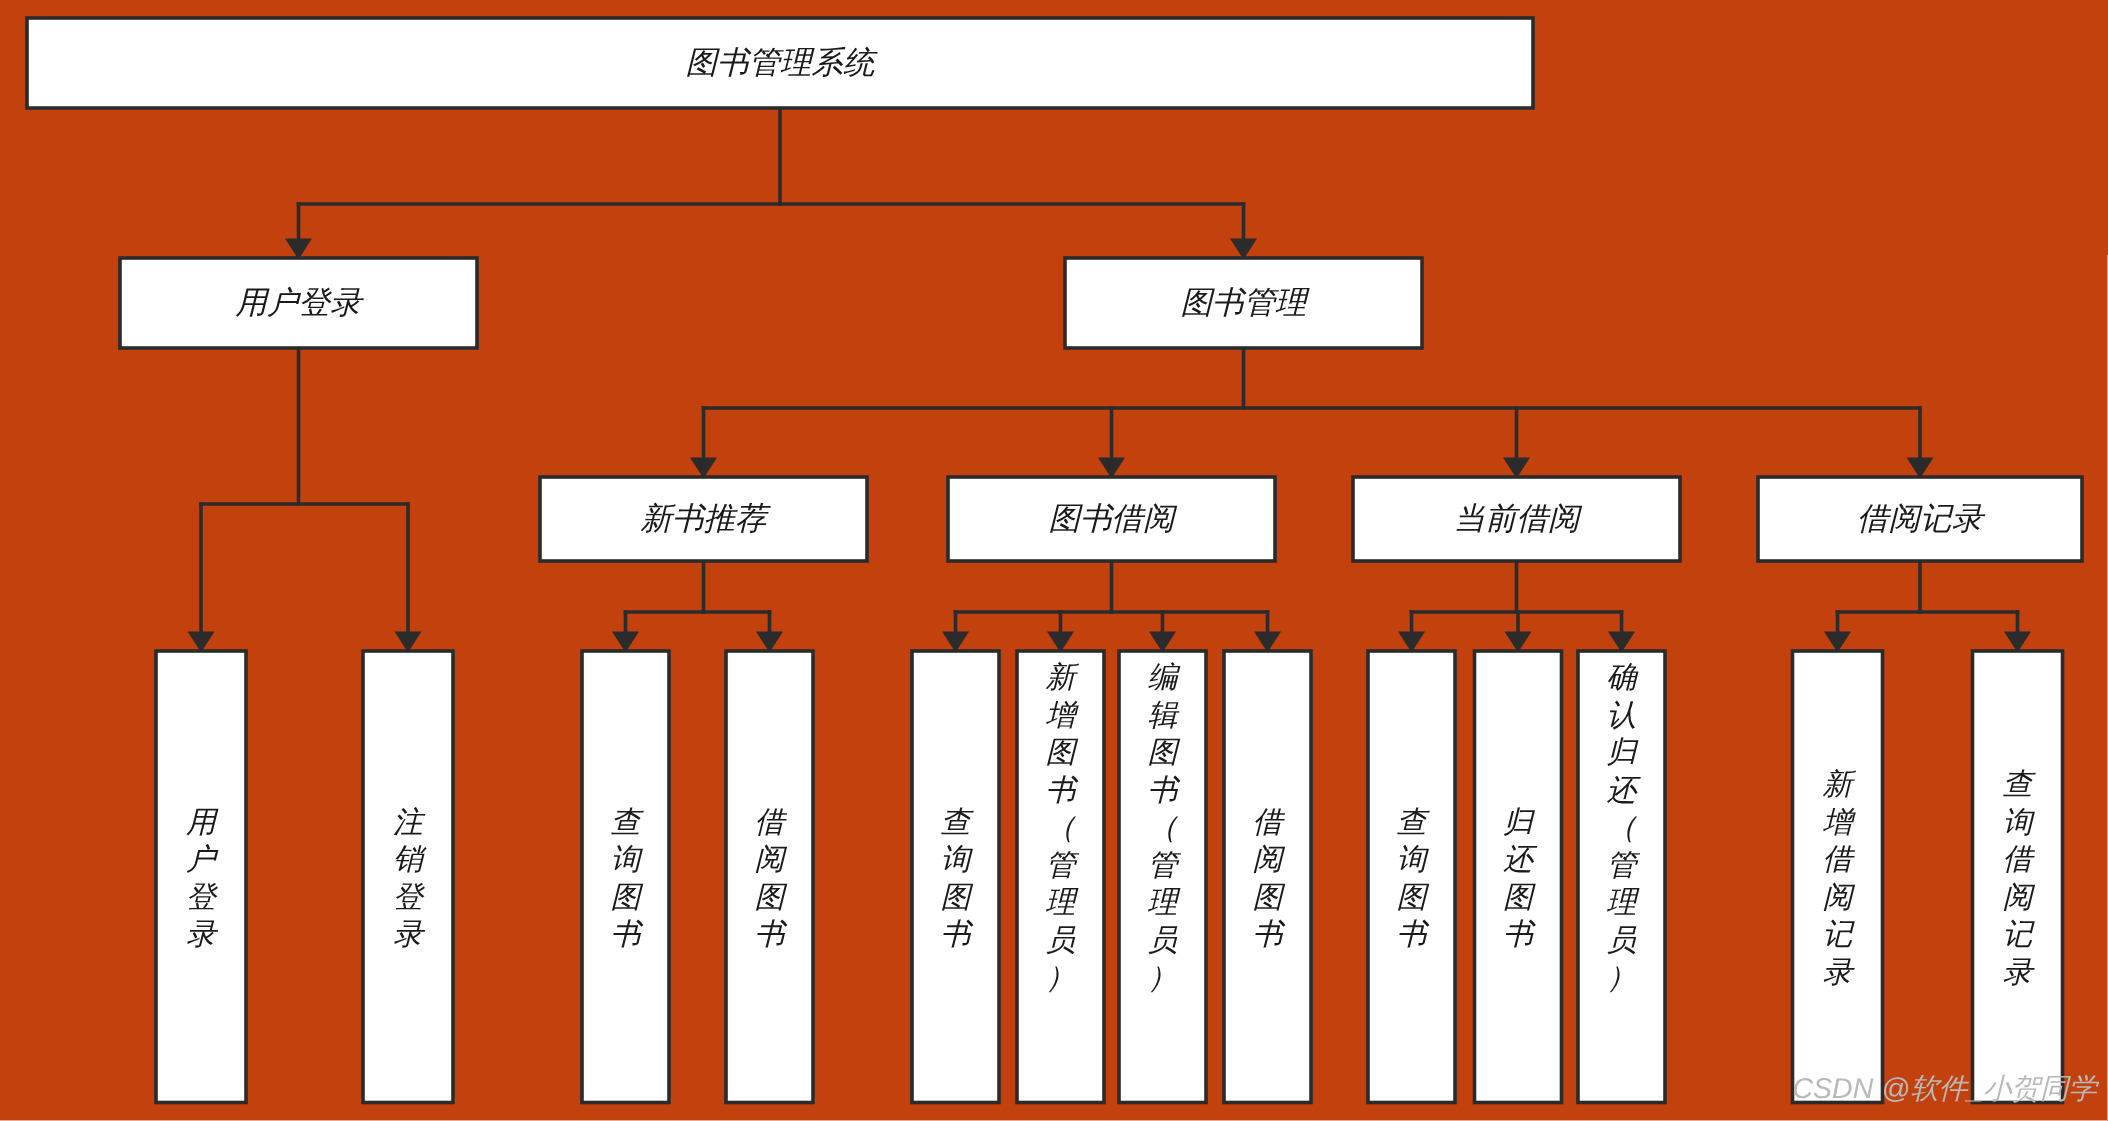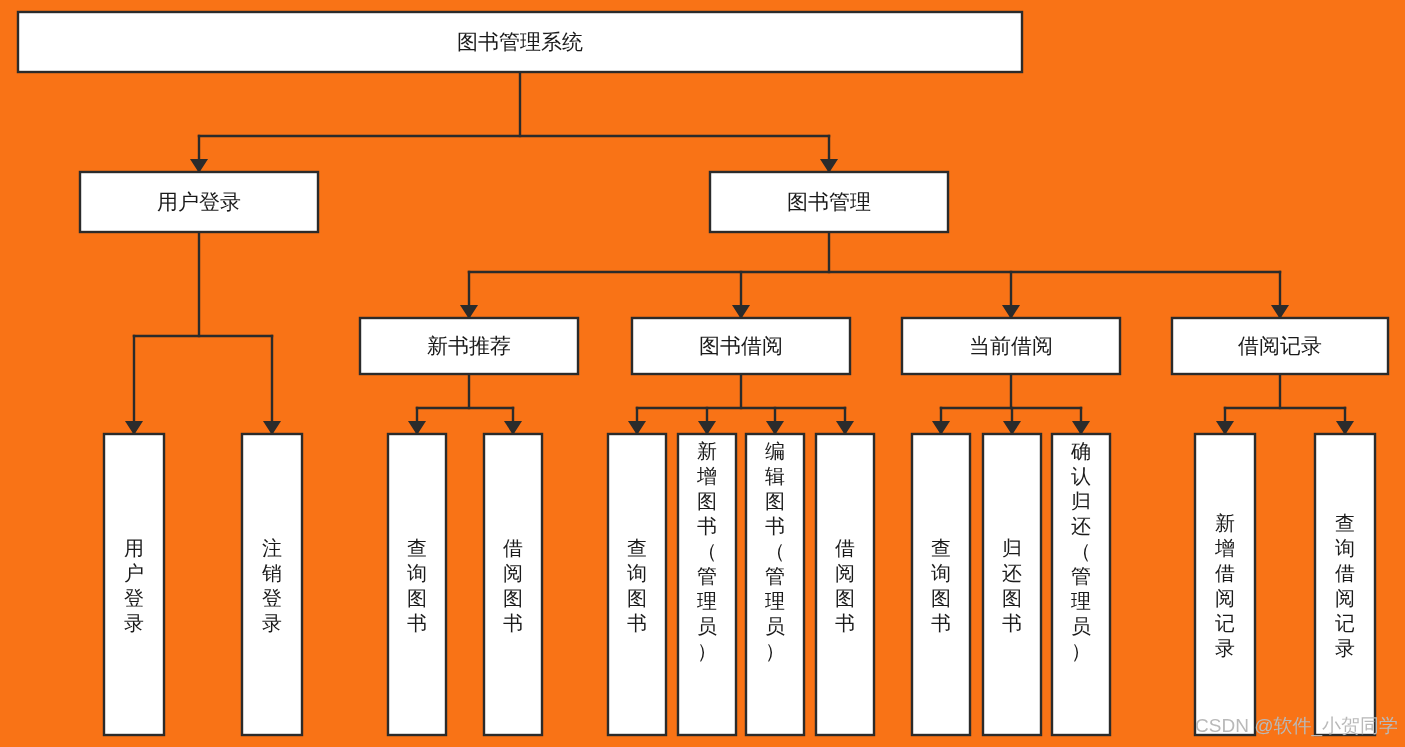--- a/index.html
+++ b/index.html
@@ -11,21 +11,22 @@
   body {
     width: 1405px;
     height: 747px;
     overflow: hidden;
     font-family: "Liberation Sans", "DejaVu Sans", sans-serif;
   }
   #diagram-root {
     position: relative;
     width: 1405px;
     height: 747px;
-    background: #f97316;
+    background: #c2410c;
+    font-style: italic;
   }
   svg.diagram-canvas {
     display: block;
     width: 1405px;
     height: 747px;
   }
   .node-box {
     fill: #ffffff;
     stroke: #2b2b2b;
     stroke-width: 2.4;

